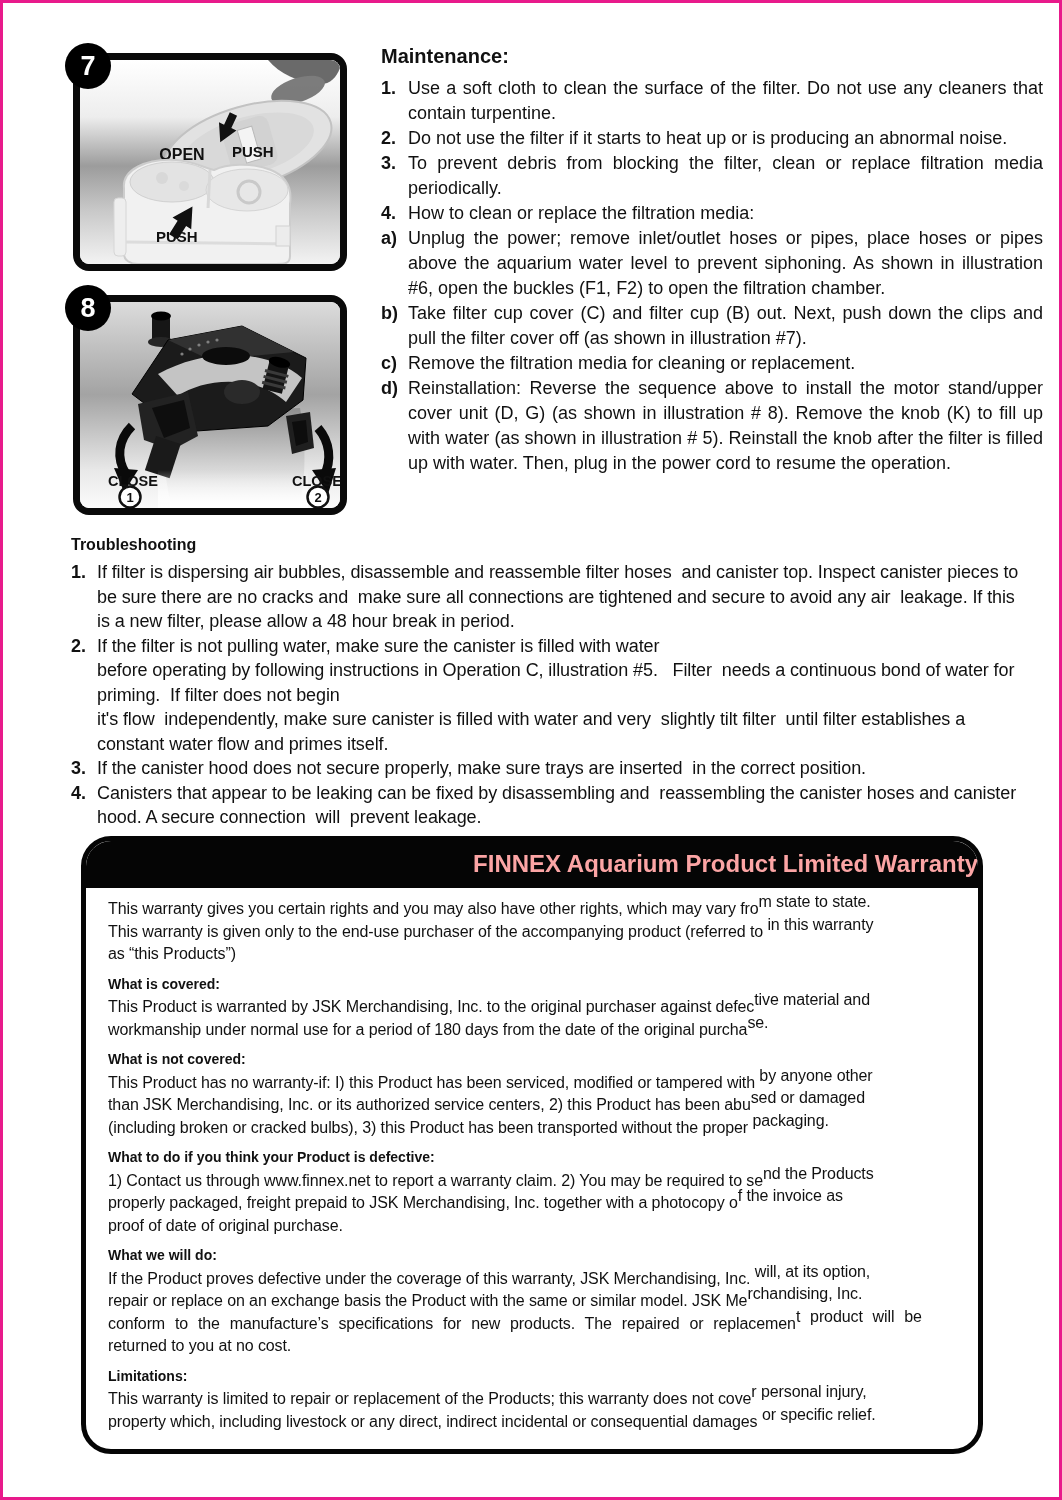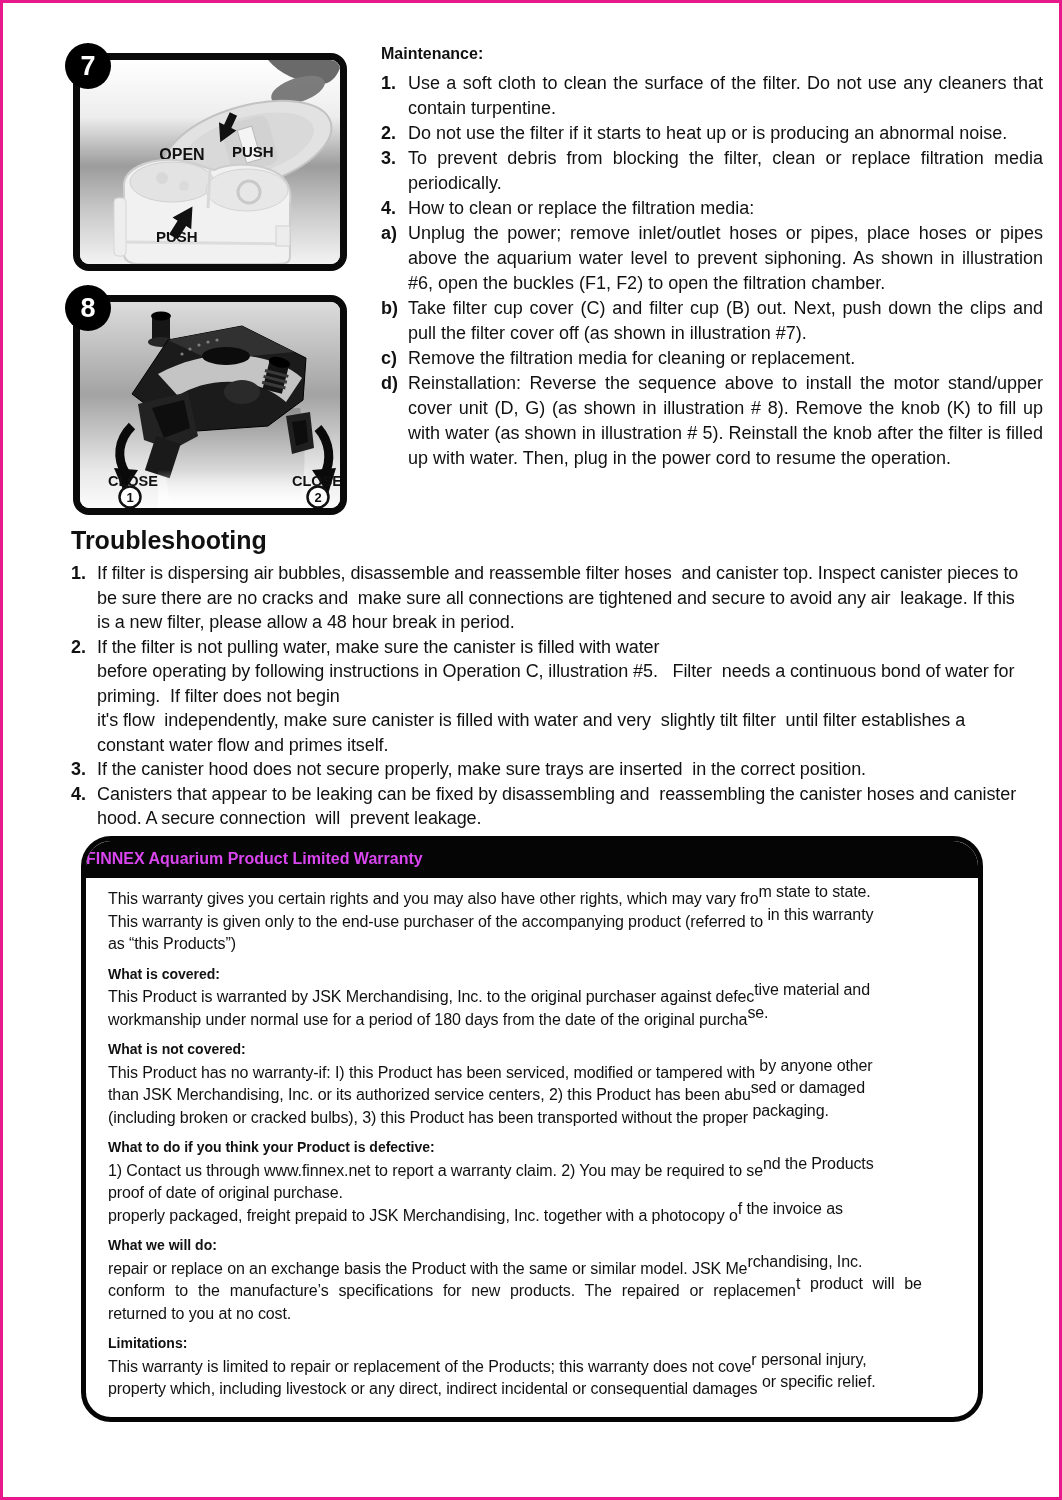--- a/index.html
+++ b/index.html
@@ -14,35 +14,35 @@
   .figframe svg{display:block;}
   .badge{
     position:absolute;left:-8px;top:-10px;width:46px;height:46px;border-radius:50%;
     background:#000;color:#fff;font-weight:bold;font-size:27px;
     display:flex;align-items:center;justify-content:center;z-index:3;
   }
   svg text{font-family:"Liberation Sans","DejaVu Sans",sans-serif;}
   .svglabel{font-weight:bold;fill:#111;}
   
   .maintenance{position:absolute;left:378px;top:42px;width:662px;}
-  .sec-title{font-size:16px;font-weight:bold;margin:0 0 8px 0;}
+  .sec-title{font-size:20px;font-weight:bold;margin:0 0 8px 0;}
   .mi{position:relative;padding-left:27px;text-align:justify;font-size:18px;line-height:25px;}
   .mi .mk{position:absolute;left:0;top:0;font-weight:bold;text-align:left;}
   
   .troubleshooting{position:absolute;left:68px;top:519px;width:972px;}
-  .troubleshooting .sec-title{font-size:25px;margin:4px 0 6px 0;}
+  .troubleshooting .sec-title{font-size:16px;margin:14px 0 6px 0;}
   .ti{position:relative;padding-left:26px;font-size:18px;line-height:24.5px;letter-spacing:-0.1px;}
   .ti .mk{position:absolute;left:0;top:0;font-weight:bold;}
   .ti .tx{white-space:pre-wrap;}
   
   .warranty{
     position:absolute;left:78px;top:833px;width:902px;box-sizing:border-box;
     border:5px solid #050505;border-radius:30px;background:#fff;overflow:hidden;
   }
-  .whead{background:#050505;color:#d946ef;text-align:left;font-weight:bold;font-size:16px;padding:9px 0 10px 0;}
+  .whead{background:#050505;color:#fca5a5;text-align:right;font-weight:bold;font-size:24px;padding:9px 0 10px 0;}
   .wbody{padding:10px 18px 16px 22px;}
   .wsec{margin:0;}
   .wh3{font-size:14px;font-weight:bold;line-height:22.5px;margin:7px 0 1px 0;}
   .wline{font-size:16px;line-height:22.5px;white-space:nowrap;letter-spacing:-0.1px;}
   .wtail{position:relative;top:-7px;display:inline-block;}
   .spread{word-spacing:5.5px;}
 </style>
 </head>
 <body>
 
@@ -240,25 +240,26 @@
         </div>
         <div class="wsec">
           <div class="wh3">What is not covered:</div>
           <div class="wline"><span>This Product has no warranty-if: I) this Product has been serviced, modified or tampered with </span><span class="wtail">by anyone other</span></div>
           <div class="wline"><span>than JSK Merchandising, Inc. or its authorized service centers, 2) this Product has been abu</span><span class="wtail">sed or damaged</span></div>
           <div class="wline"><span>(including broken or cracked bulbs), 3) this Product has been transported without the proper </span><span class="wtail">packaging.</span></div>
         </div>
         <div class="wsec">
           <div class="wh3">What to do if you think your Product is defective:</div>
           <div class="wline"><span>1) Contact us through www.finnex.net to report a warranty claim. 2) You may be required to se</span><span class="wtail">nd the Products</span></div>
+          <div class="wline"><span>properly packaged, freight prepaid to JSK Merchandising, Inc. together with a photocopy o</span><span class="wtail">f the invoice as</span></div>
           <div class="wline"><span>proof of date of original purchase.</span></div>
-          <div class="wline"><span>properly packaged, freight prepaid to JSK Merchandising, Inc. together with a photocopy o</span><span class="wtail">f the invoice as</span></div>
         </div>
         <div class="wsec">
           <div class="wh3">What we will do:</div>
+          <div class="wline"><span>If the Product proves defective under the coverage of this warranty, JSK Merchandising, Inc. </span><span class="wtail">will, at its option,</span></div>
           <div class="wline"><span>repair or replace on an exchange basis the Product with the same or similar model. JSK Me</span><span class="wtail">rchandising, Inc.</span></div>
           <div class="wline spread"><span>conform to the manufacture’s specifications for new products. The repaired or replacemen</span><span class="wtail">t product will be</span></div>
           <div class="wline"><span>returned to you at no cost.</span></div>
         </div>
         <div class="wsec">
           <div class="wh3">Limitations:</div>
           <div class="wline"><span>This warranty is limited to repair or replacement of the Products; this warranty does not cove</span><span class="wtail">r personal injury,</span></div>
           <div class="wline"><span>property which, including livestock or any direct, indirect incidental or consequential damages </span><span class="wtail">or specific relief.</span></div>
         </div>
       </div>

